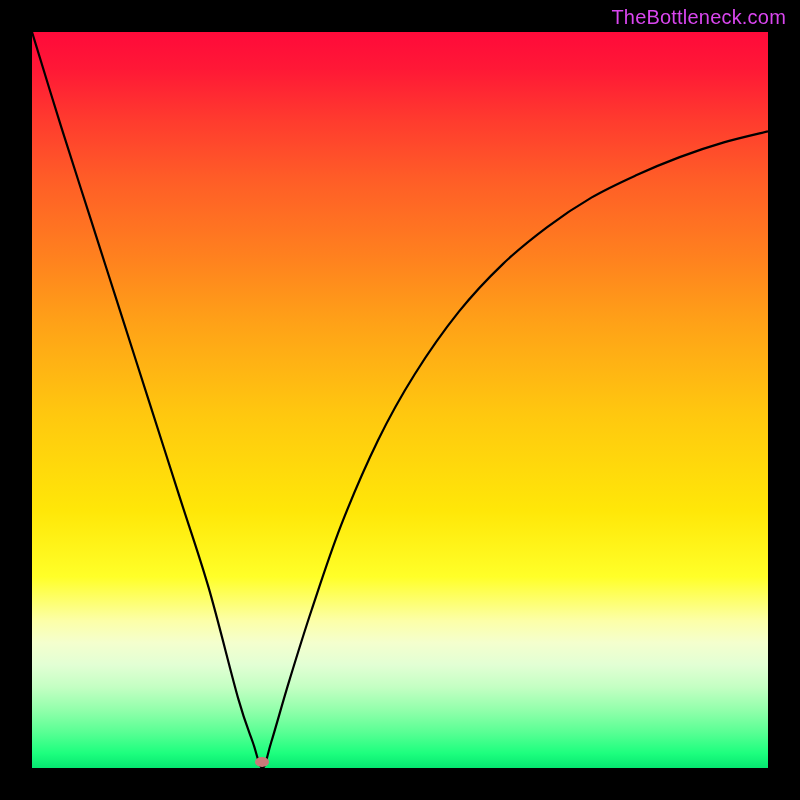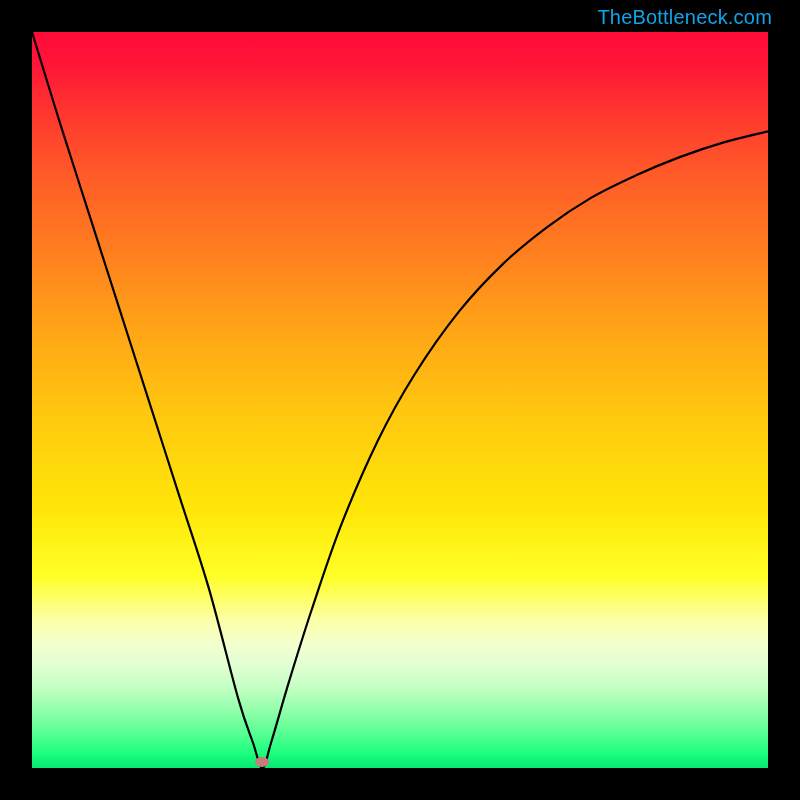--- a/index.html
+++ b/index.html
@@ -58,22 +58,22 @@
     transform: translate(-50%, -50%);
   }
   .curve-svg {
     position: absolute;
     left: 0; top: 0;
     width: 100%; height: 100%;
   }
   .watermark {
     position: absolute;
     top: 6px;
-    right: 28px;
-    color: #0ea5e9;
+    right: 14px;
+    color: #d946ef;
     font-size: 20px;
     font-weight: 400;
     letter-spacing: 0.2px;
     user-select: none;
   }
 </style>
 </head>
 <body>
 
 <div class="frame">

